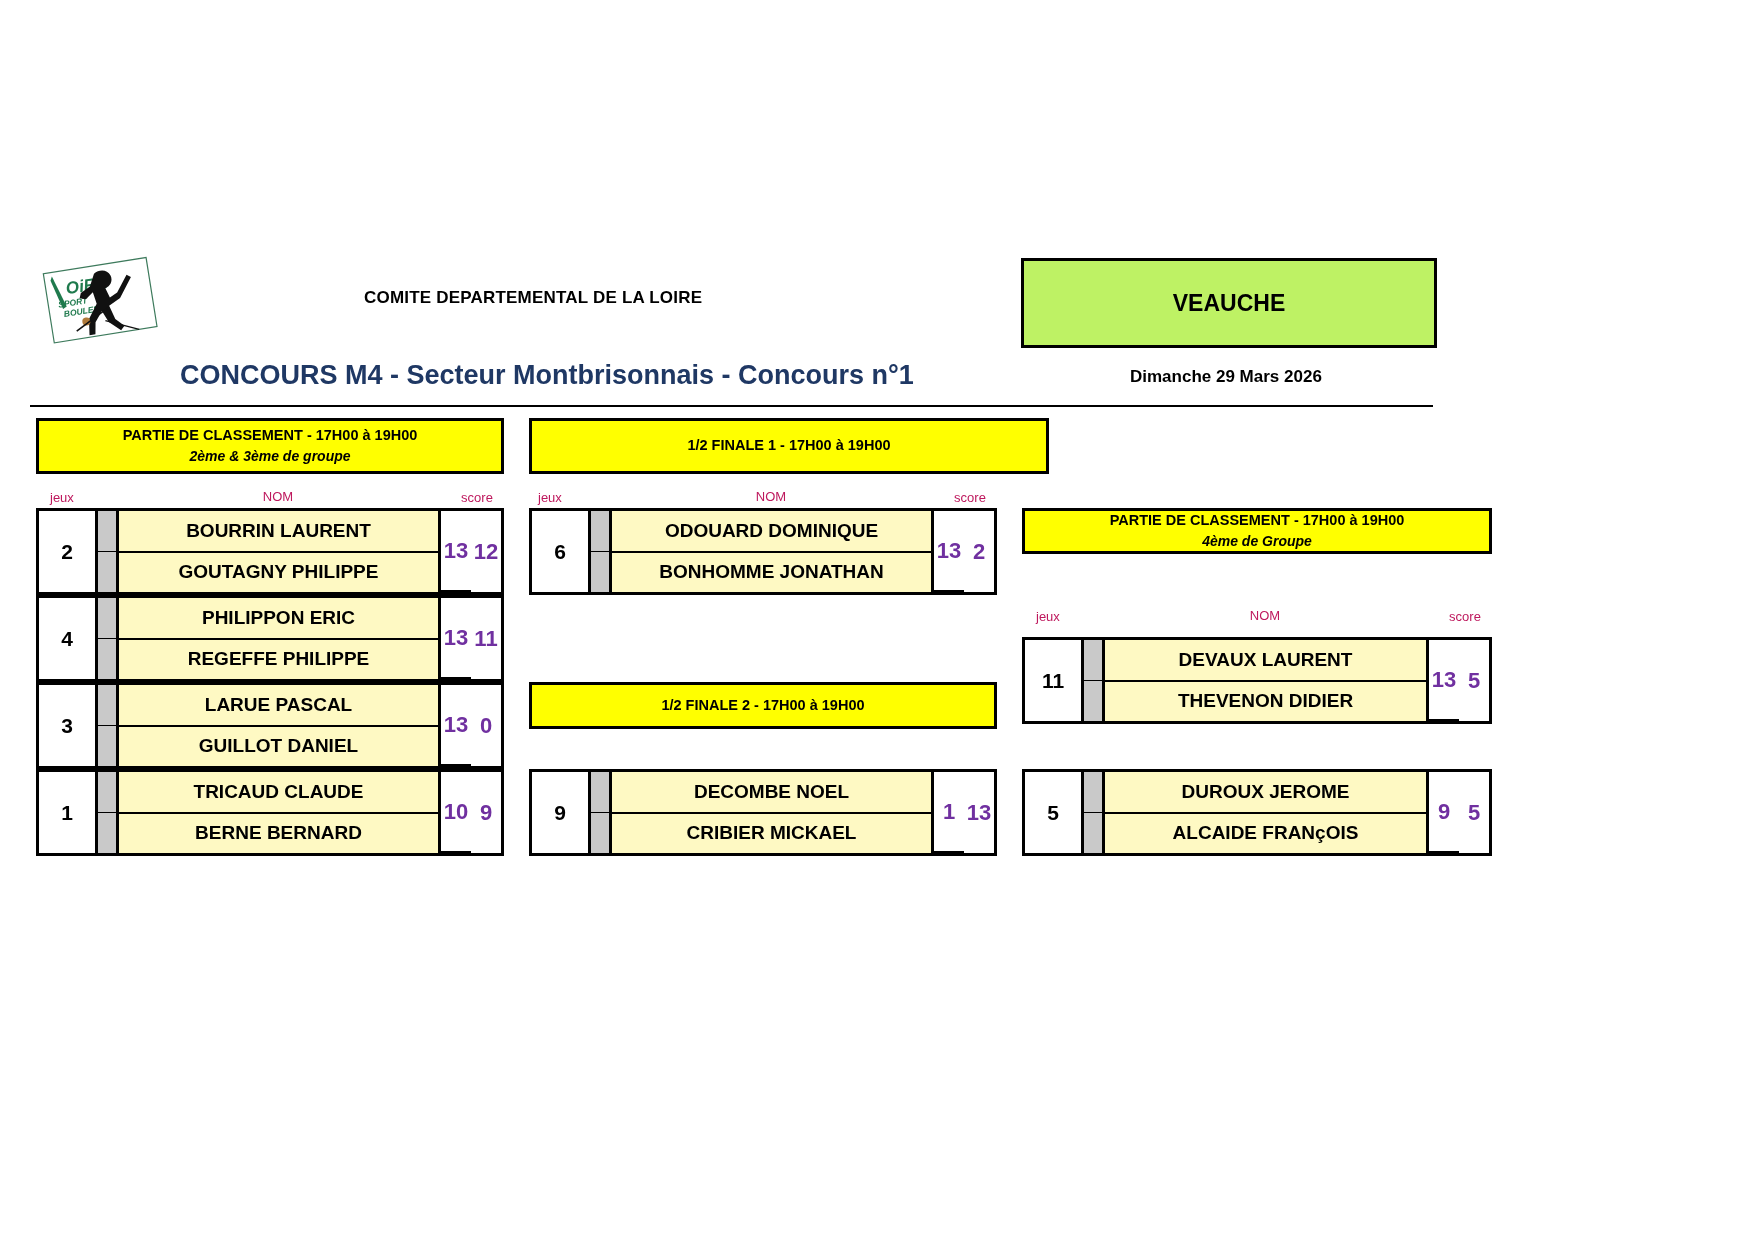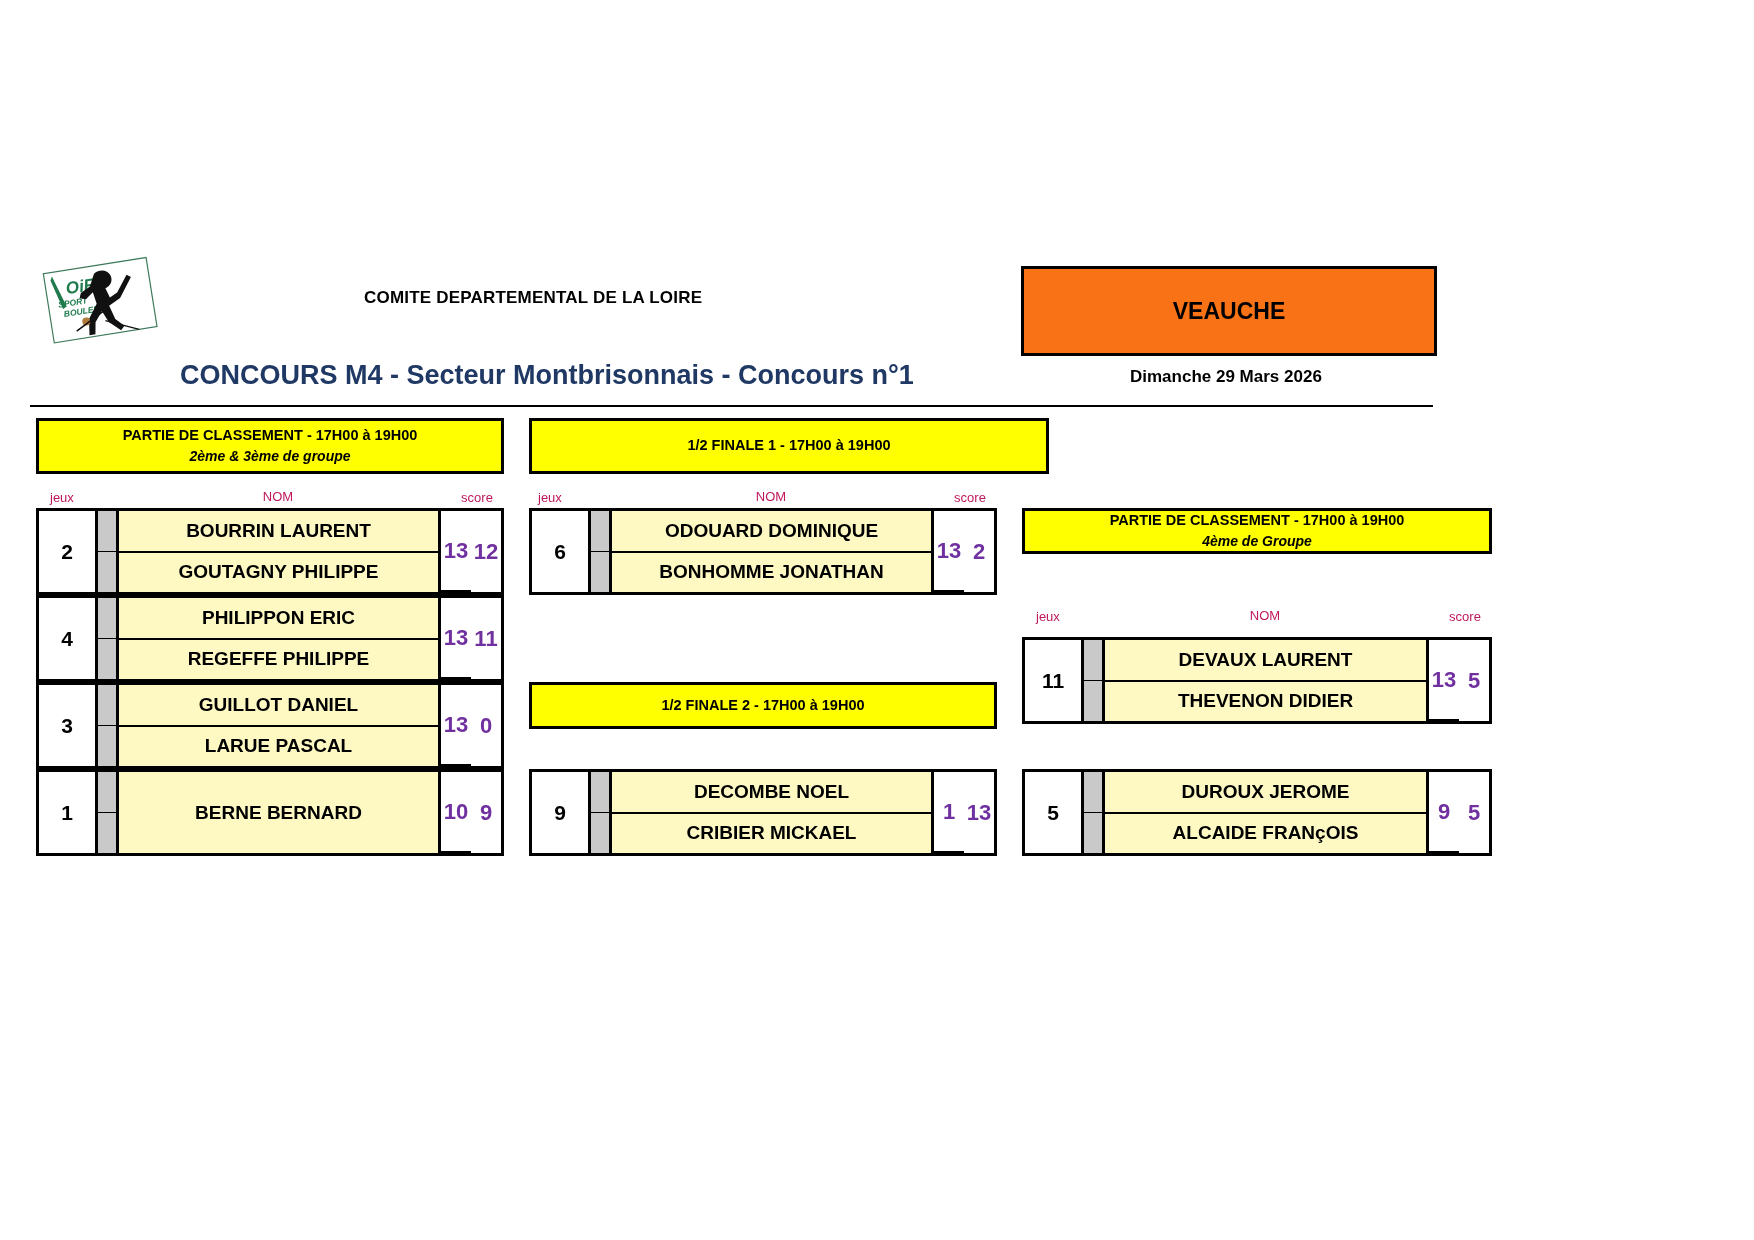--- a/index.html
+++ b/index.html
@@ -29,24 +29,24 @@
     top: 288px;
     font-size: 17px;
     font-weight: bold;
     letter-spacing: 0.2px;
     color: #000000;
     white-space: nowrap;
   }
   #venue-box {
     position: absolute;
     left: 1021px;
-    top: 266px;
+    top: 258px;
     width: 416px;
     height: 90px;
-    background: #f97316;
+    background: #bef264;
     border: 3px solid #000000;
     box-sizing: border-box;
     display: flex;
     align-items: center;
     justify-content: center;
   }
   #venue-box .venue-label {
     font-size: 23px;
     font-weight: bold;
     color: #000000;
@@ -252,36 +252,37 @@
   </div>
 </div>
 
 <div class="match-table" style="left:36px; top:682px; width:468px; height:87px;">
   <div class="col-jeux">3</div>
   <div class="col-grey">
     <div class="grey-cell"></div>
     <div class="grey-cell"></div>
   </div>
   <div class="col-nom">
+    <div class="name-cell">LARUE PASCAL</div>
     <div class="name-cell">GUILLOT DANIEL</div>
-    <div class="name-cell">LARUE PASCAL</div>
   </div>
   <div class="col-score">
     <div class="score-cell">13</div>
     <div class="score-cell">0</div>
   </div>
 </div>
 
 <div class="match-table" style="left:36px; top:769px; width:468px; height:87px;">
   <div class="col-jeux">1</div>
   <div class="col-grey">
     <div class="grey-cell"></div>
     <div class="grey-cell"></div>
   </div>
   <div class="col-nom">
+    <div class="name-cell">TRICAUD CLAUDE</div>
     <div class="name-cell">BERNE BERNARD</div>
   </div>
   <div class="col-score">
     <div class="score-cell">10</div>
     <div class="score-cell">9</div>
   </div>
 </div>
 
 <div class="banner" style="left:529px; top:418px; width:520px; height:56px;">
   <span>1/2 FINALE 1 - 17H00 à 19H00</span>

